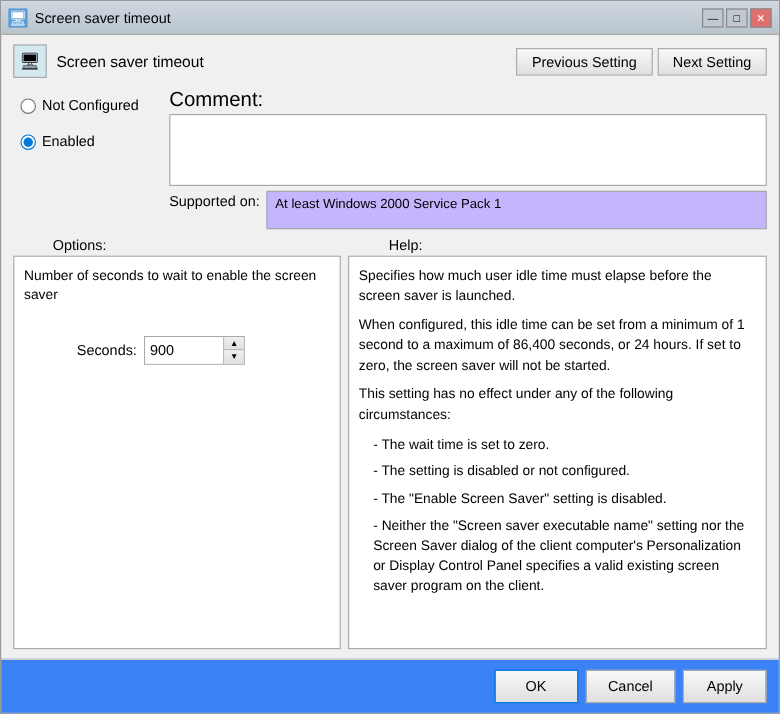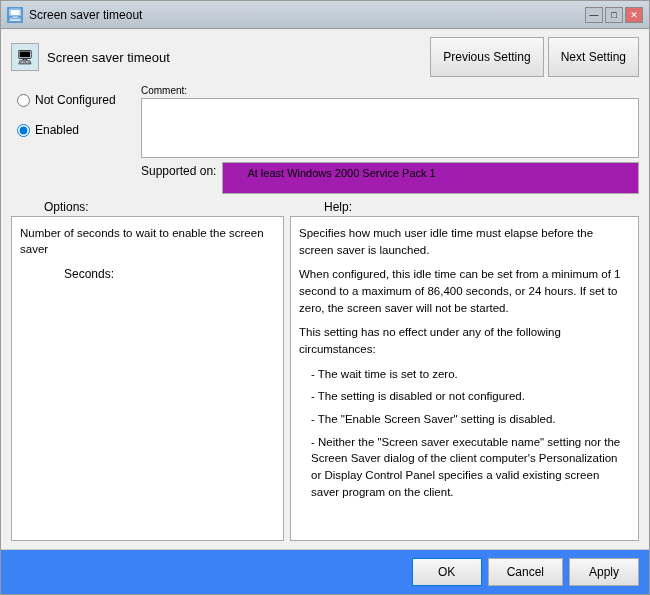--- a/index.html
+++ b/index.html
@@ -100,21 +100,21 @@
     .top-buttons {
       display: flex;
       gap: 4px;
     }
     .nav-btn {
       padding: 4px 12px;
       background: linear-gradient(to bottom, #f8f8f8, #e0e0e0);
       border: 1px solid #aaa;
       cursor: pointer;
       font-size: 12px;
-      height: 40px;
+      height: 23px;
     }
     .radio-group {
       display: flex;
       flex-direction: column;
       gap: 16px;
       padding: 8px 6px;
       width: 130px;
     }
     .radio-item {
       display: flex;
@@ -126,21 +126,21 @@
       width: 13px;
       height: 13px;
       accent-color: #0078d7;
     }
     .comment-section {
       flex: 1;
       display: flex;
       flex-direction: column;
     }
     .comment-label {
-      font-size: 10px;
+      font-size: 17px;
       margin-bottom: 2px;
     }
     .comment-box {
       width: 100%;
       height: 60px;
       border: 1px solid #aaa;
       background: white;
       resize: none;
       font-size: 11px;
       padding: 2px;
@@ -153,23 +153,23 @@
     }
     .supported-label {
       font-size: 12px;
       white-space: nowrap;
       padding-top: 2px;
     }
     .supported-box {
       flex: 1;
       height: 32px;
       border: 1px solid #aaa;
-      background: #a21caf;
+      background: #c4b5fd;
       font-size: 11px;
-      padding: 4px 24px;
+      padding: 4px 6px;
       overflow: hidden;
     }
 
     .options-help-header {
       display: flex;
       margin-top: 4px;
       margin-bottom: 2px;
       flex-shrink: 0;
       margin-left: 33px;
     }
@@ -189,21 +189,21 @@
       flex: 1;
       min-height: 0;
     }
     .options-panel {
       width: 273px;
       border: 1px solid #aaa;
       background: white;
       padding: 8px;
       display: flex;
       flex-direction: column;
-      gap: 10px;
+      gap: 26px;
       flex-shrink: 0;
     }
     .options-desc {
       font-size: 11.5px;
       line-height: 1.4;
     }
     .seconds-row {
       display: flex;
       align-items: center;
       gap: 6px;
@@ -344,20 +344,27 @@
       <span class="options-label">Options:</span>
       <span class="help-label">Help:</span>
     </div>
 
     <div class="panels">
 
       <div class="options-panel">
         <p class="options-desc">Number of seconds to wait to enable the screen saver</p>
         <div class="seconds-row">
           <span class="seconds-label">Seconds:</span>
+          <div class="spinner-container">
+            <input type="text" class="spinner-input" value="900" style="">
+            <div class="spinner-buttons">
+              <button class="spin-btn">▲</button>
+              <button class="spin-btn">▼</button>
+            </div>
+          </div>
         </div>
       </div>
 
       <div class="help-panel">
         <p>Specifies how much user idle time must elapse before the screen saver is launched.</p>
         <p>When configured, this idle time can be set from a minimum of 1 second to a maximum of 86,400 seconds, or 24 hours. If set to zero, the screen saver will not be started.</p>
         <p>This setting has no effect under any of the following circumstances:</p>
         <p class="bullet">- The wait time is set to zero.</p>
         <p class="bullet">- The setting is disabled or not configured.</p>
         <p class="bullet">- The "Enable Screen Saver" setting is disabled.</p>

